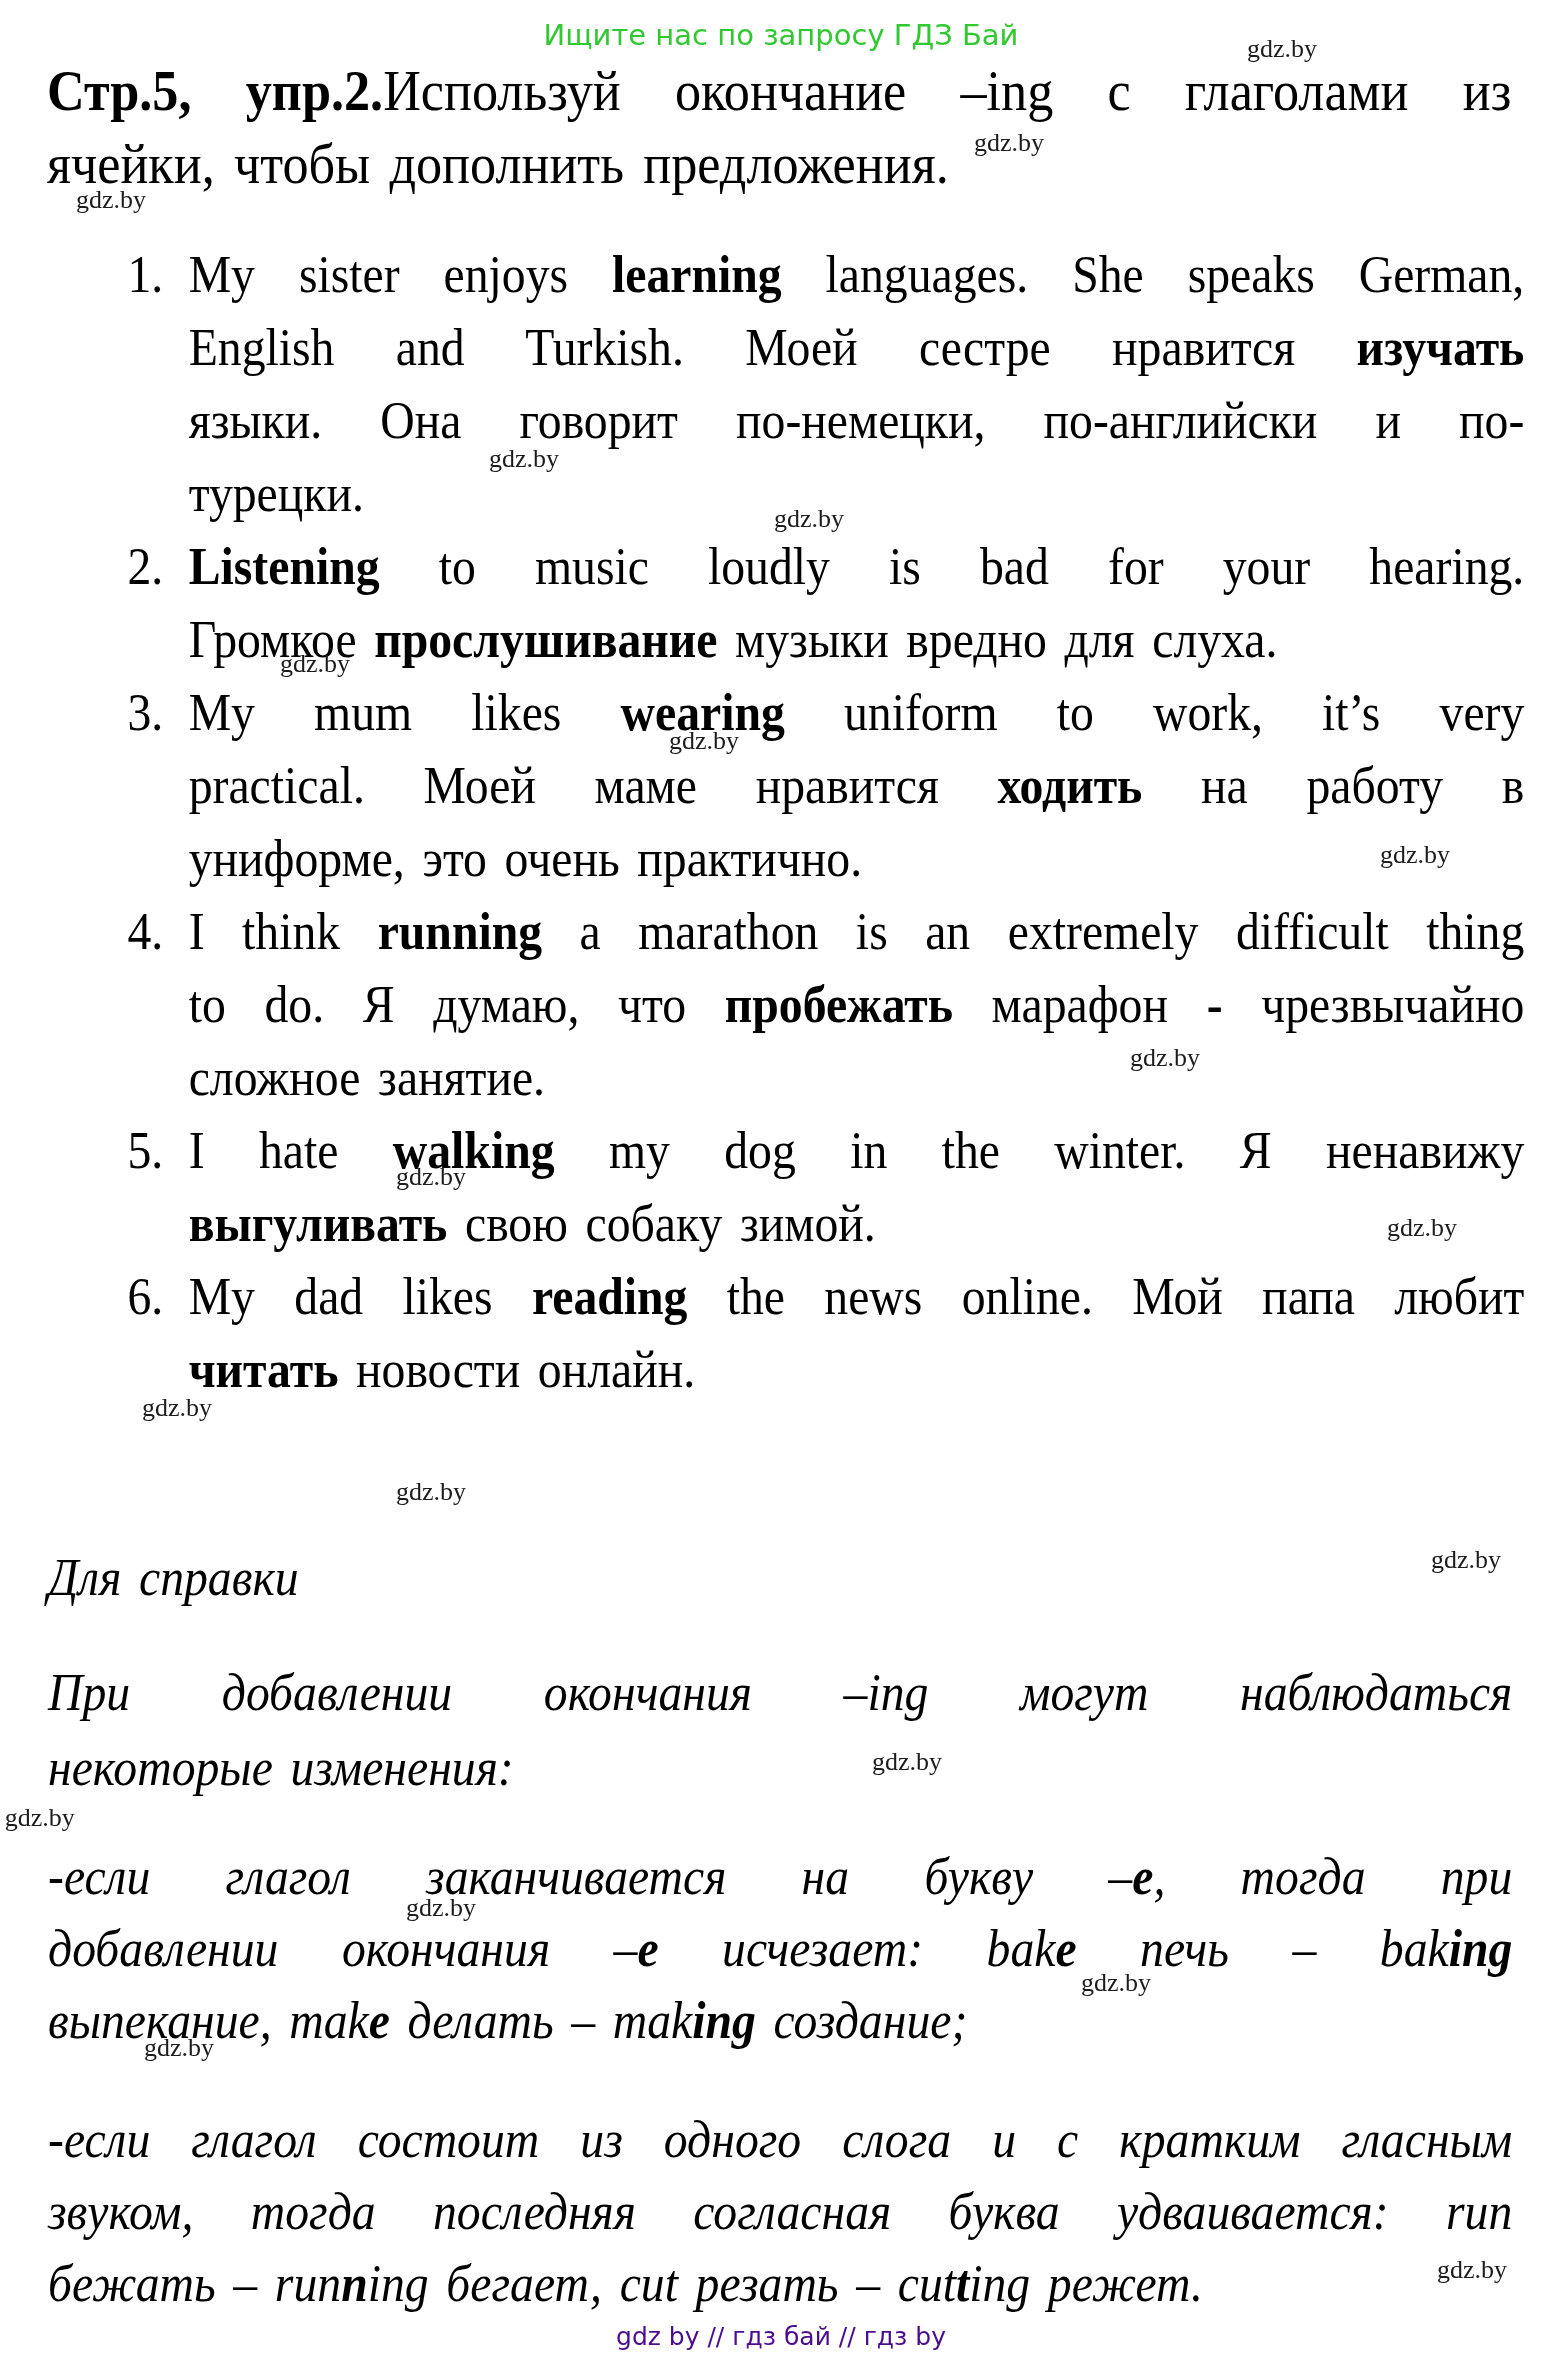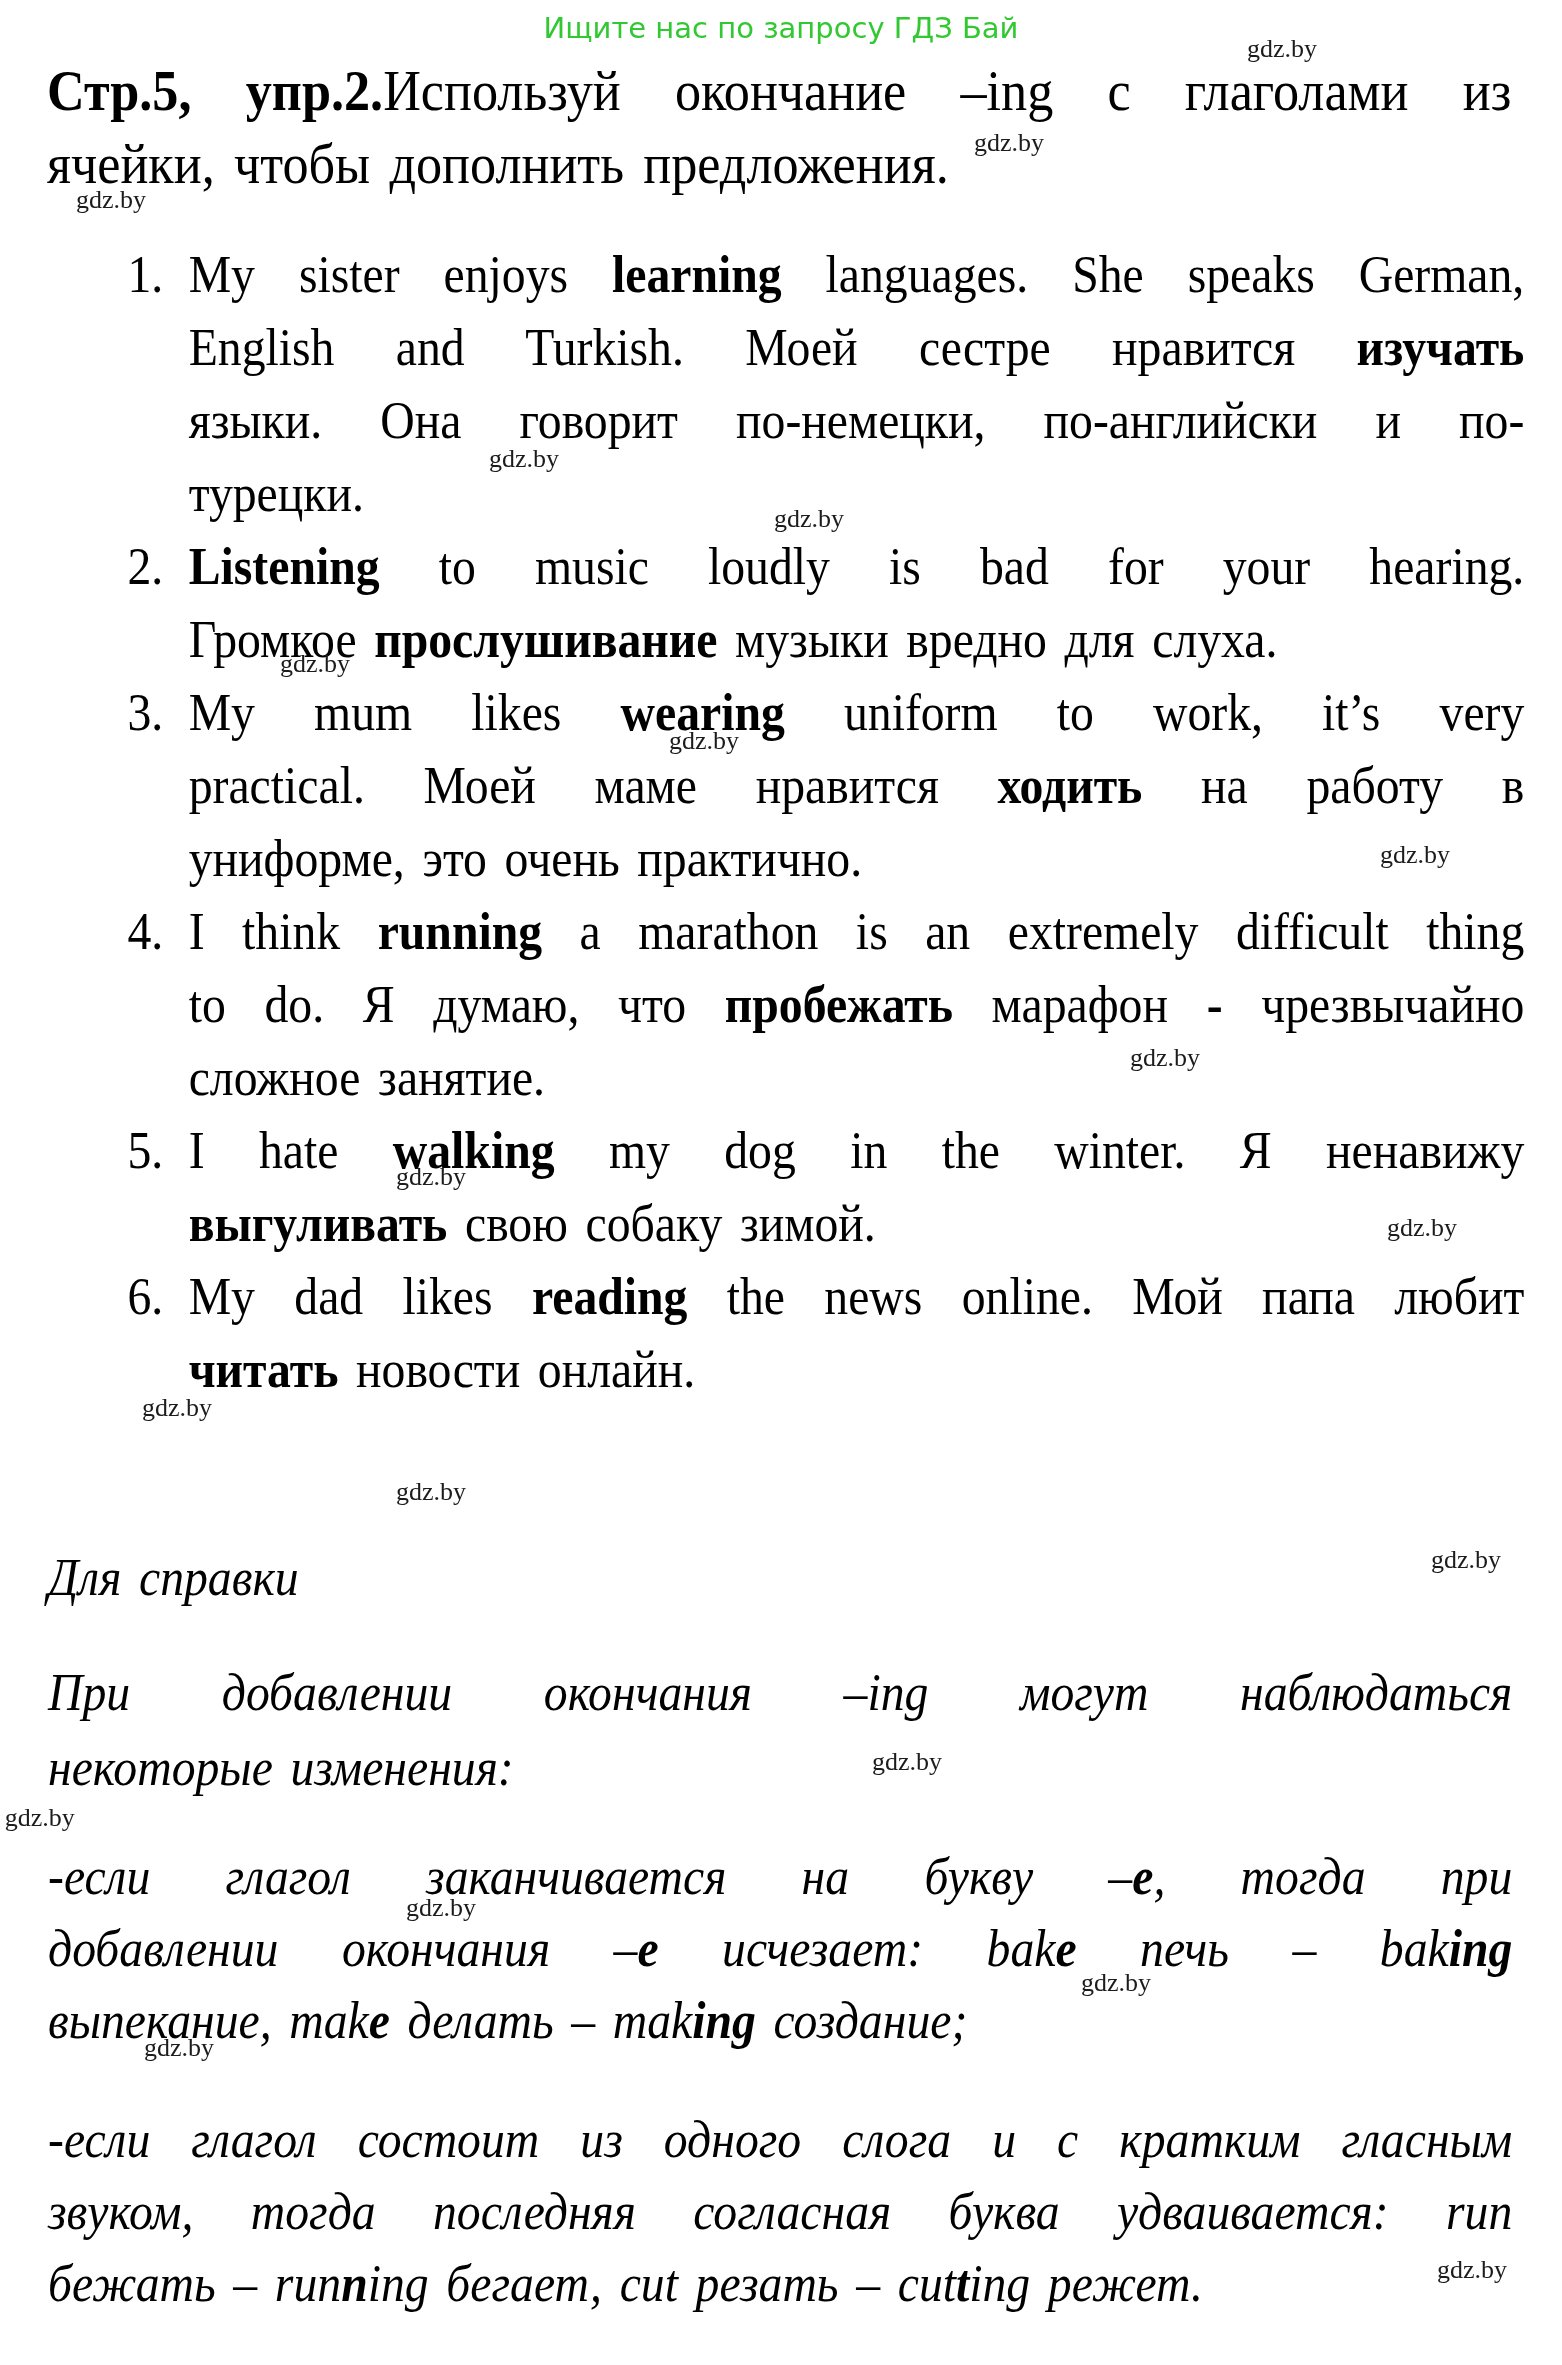--- a/index.html
+++ b/index.html
@@ -2,21 +2,21 @@
 <html style="font-size:15px"><head>
 <meta charset="utf-8">
 <style>
   html,body{margin:0;padding:0;background:#e8e8e8;}
   .page{
     position:relative;width:1562px;height:2365px;background:#ffffff;
     font-family:"Liberation Serif","DejaVu Serif",serif;color:#000;
     overflow:hidden;margin:0 auto;
   }
   .promo{
-    position:absolute;top:11px;left:0;width:100%;text-align:center;
+    position:absolute;top:18px;left:0;width:100%;text-align:center;
     font-family:"DejaVu Sans","Liberation Sans",sans-serif;
     font-size:29px;line-height:34px;
   }
   .block{position:absolute;transform-origin:0 0;transform:scaleX(0.9);}
   .line{height:73px;line-height:73px;word-spacing:0.12em;white-space:nowrap;}
   .line.j{text-align:justify;text-align-last:justify;white-space:normal;}
   .b{font-weight:bold;}
   #title{left:47px;top:54px;width:1627px;font-size:58px;}
   #list{left:51px;top:238px;width:1637px;font-size:53px;}
   #list .line{position:relative;padding-left:153px;}
@@ -96,14 +96,15 @@
       <span class="wm" style="left: 142px; top: 1394px;">gdz.by</span>
       <span class="wm" style="left: 396px; top: 1478px;">gdz.by</span>
       <span class="wm" style="left: 1431px; top: 1546px;">gdz.by</span>
       <span class="wm" style="left: 872px; top: 1748px;">gdz.by</span>
       <span class="wm" style="left: 4.7px; top: 1804px;">gdz.by</span>
       <span class="wm" style="left: 406px; top: 1894px;">gdz.by</span>
       <span class="wm" style="left: 1081px; top: 1969px;">gdz.by</span>
       <span class="wm" style="left: 144px; top: 2034px;">gdz.by</span>
       <span class="wm" style="left: 1437px; top: 2256px;">gdz.by</span>
     </div>
+  <div class="footer" style="color: rgb(74, 13, 142);">gdz by // гдз бай // гдз by</div>
 </div>
 
 
 </body></html>

